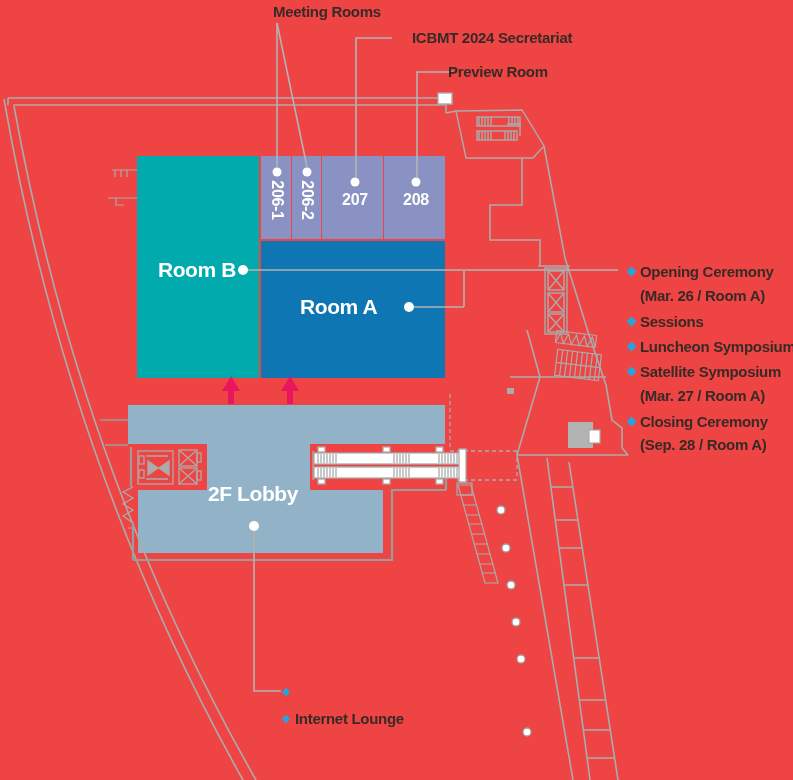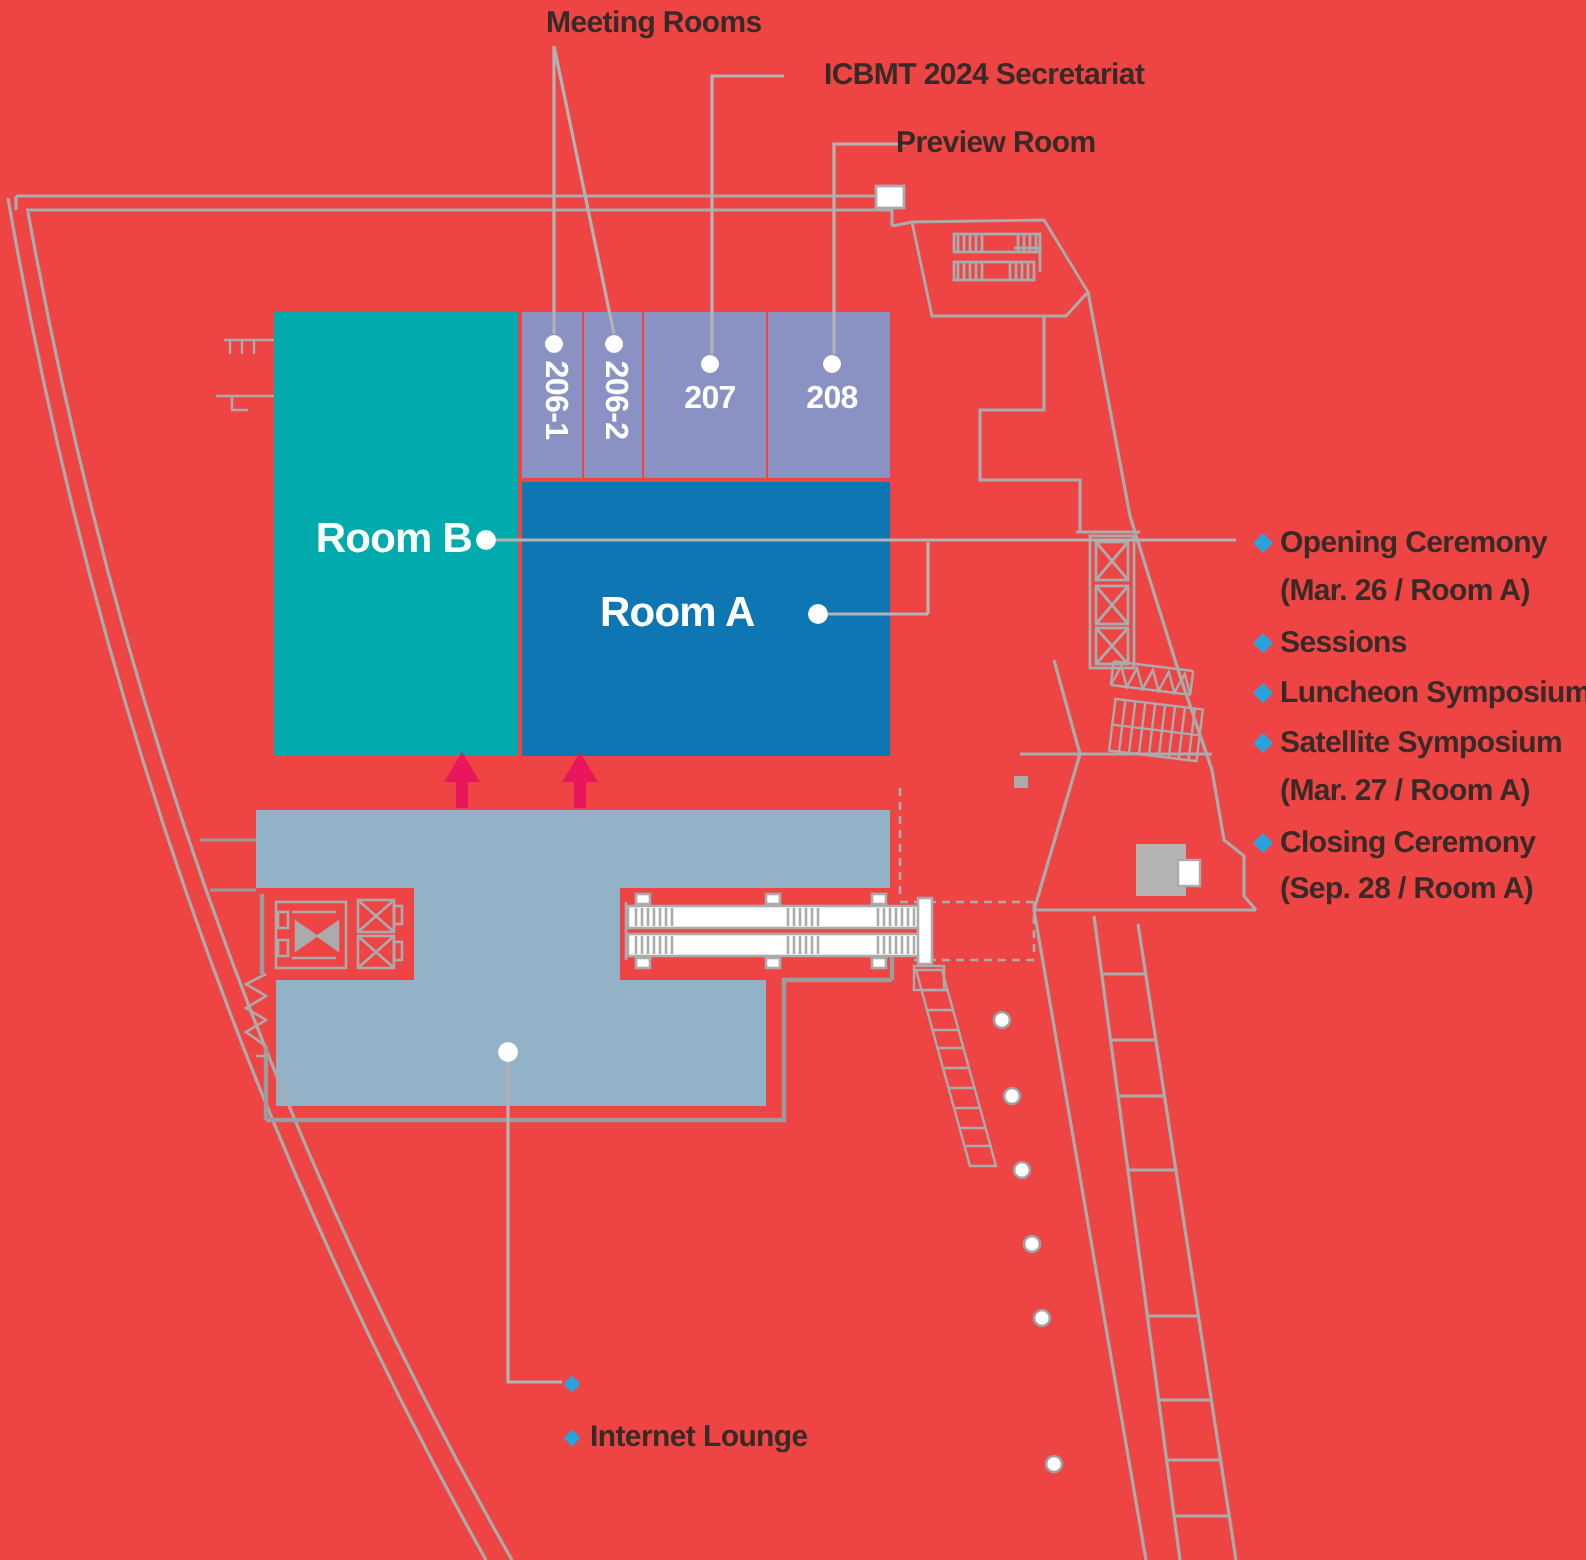--- a/index.html
+++ b/index.html
@@ -173,20 +173,21 @@
       <path d="M290,376 L299,391 L293,391 L293,404 L287,404 L287,391 L281,391 Z"></path>
     </g>
   </svg>
 
   <div class="txt" style="left:273px;top:3px;">Meeting Rooms</div>
   <div class="txt" style="left:412px;top:29px;">ICBMT 2024 Secretariat</div>
   <div class="txt" style="left:448px;top:63px;">Preview Room</div>
 
   <div class="roomlbl" style="left:140px;top:259px;width:96px;text-align:right;">Room B</div>
   <div class="roomlbl" style="left:300px;top:296px;width:98px;text-align:left;">Room A</div>
+  <div class="roomlbl" style="left:193px;top:483px;width:120px;text-align:center;">2F Lobby</div>
   <div class="numlbl vert" style="left:252px;top:191px;width:50px;">206-1</div>
   <div class="numlbl vert" style="left:282px;top:191px;width:50px;">206-2</div>
   <div class="numlbl" style="left:330px;top:191px;width:50px;">207</div>
   <div class="numlbl" style="left:391px;top:191px;width:50px;">208</div>
 
   <span class="diamond" style="left:628px;top:268px;"></span>
   <div class="txt" style="left:640px;top:263px;">Opening Ceremony</div>
   <div class="txt" style="left:640px;top:287px;">(Mar. 26 / Room A)</div>
   <span class="diamond" style="left:628px;top:318px;"></span>
   <div class="txt" style="left:616px;top:313px;margin-left:24px;">Sessions</div>

